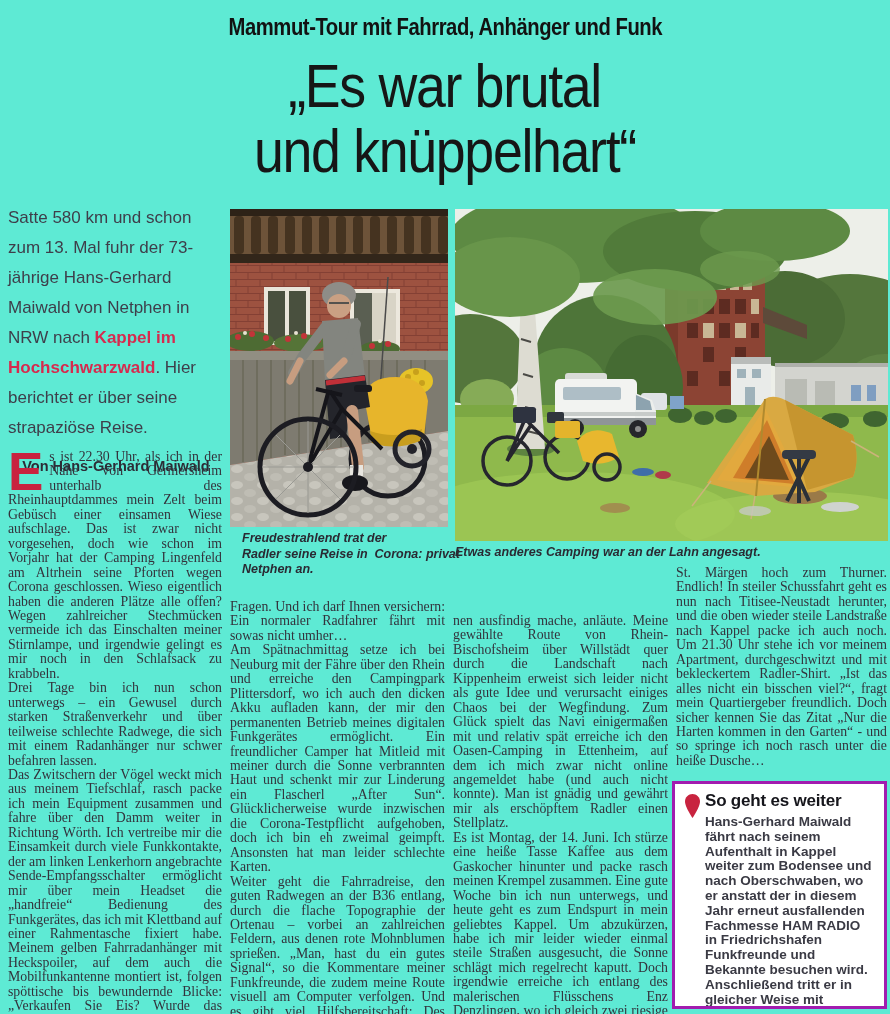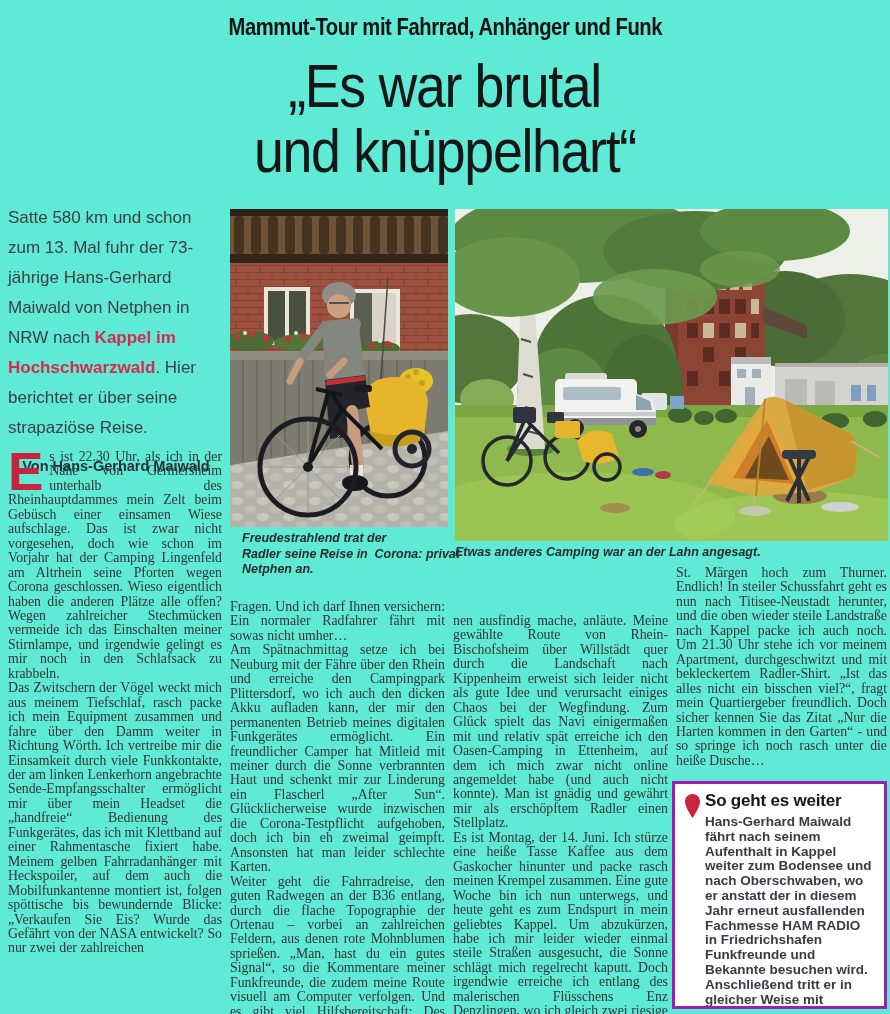--- a/index.html
+++ b/index.html
@@ -350,20 +350,21 @@
   </div>
 
   <div class="caption" id="cap1">
     <span class="cap-text">Freudestrahlend trat der Radler seine Reise in Netphen an.</span>
     <span class="credit">Corona: privat</span>
   </div>
   <div class="caption" id="cap2">Etwas anderes Camping war an der Lahn angesagt.</div>
 
   <div class="bodycol" id="col1">
     <p><span class="dropcap">E</span><span>s ist 22.30 Uhr, als ich in der Nähe von Germersheim unterhalb des Rheinhauptdammes mein Zelt beim Gebüsch einer einsamen Wiese aufschlage. Das ist zwar nicht vorgesehen, doch wie schon im Vorjahr hat der Camping Lingenfeld am Altrhein seine Pforten wegen Corona geschlossen. Wieso eigentlich haben die anderen Plätze alle offen? Wegen zahlreicher Stechmücken vermeide ich das Einschalten meiner Stirnlampe, und irgendwie gelingt es mir noch in den Schlafsack zu krabbeln.</span></p>
+    <p>Drei Tage bin ich nun schon unterwegs – ein Gewusel durch starken Straßenverkehr und über teilweise schlechte Radwege, die sich mit einem Radanhänger nur schwer befahren lassen.</p>
     <p>Das Zwitschern der Vögel weckt mich aus meinem Tiefschlaf, rasch packe ich mein Equipment zusammen und fahre über den Damm weiter in Richtung Wörth. Ich vertreibe mir die Einsamkeit durch viele Funkkontakte, der am linken Lenkerhorn angebrachte Sende-Empfangsschalter ermöglicht mir über mein Headset die „handfreie“ Bedienung des Funkgerätes, das ich mit Klettband auf einer Rahmentasche fixiert habe. Meinem gelben Fahrradanhänger mit Heckspoiler, auf dem auch die Mobilfunkantenne montiert ist, folgen spöttische bis bewundernde Blicke: „Verkaufen Sie Eis? Wurde das Gefährt von der NASA entwickelt? So nur zwei der zahlreichen</p>
   </div>
   <div class="bodycol" id="col2">
     <p>Fragen. Und ich darf Ihnen versichern: Ein normaler Radfahrer fährt mit sowas nicht umher…</p>
     <p>Am Spätnachmittag setze ich bei Neuburg mit der Fähre über den Rhein und erreiche den Campingpark Plittersdorf, wo ich auch den dicken Akku aufladen kann, der mir den permanenten Betrieb meines digitalen Funkgerätes ermöglicht. Ein freundlicher Camper hat Mitleid mit meiner durch die Sonne verbrannten Haut und schenkt mir zur Linderung ein Flascherl „After Sun“. Glücklicherweise wurde inzwischen die Corona-Testpflicht aufgehoben, doch ich bin eh zweimal geimpft. Ansonsten hat man leider schlechte Karten.</p>
     <p>Weiter geht die Fahrradreise, den guten Radwegen an der B36 entlang, durch die flache Topographie der Ortenau – vorbei an zahlreichen Feldern, aus denen rote Mohnblumen sprießen. „Man, hast du ein gutes Signal“, so die Kommentare meiner Funkfreunde, die zudem meine Route visuell am Computer verfolgen. Und es gibt viel Hilfsbereitschaft: Des Öfteren werde ich mit Wasser und kühlen Getränken versorgt, wenn ich bei Funkkollegen, die ich anhand der Anten-</p>
   </div>
   <div class="bodycol" id="col3">
     <p>nen ausfindig mache, anläute. Meine gewählte Route von Rhein-Bischofsheim über Willstädt quer durch die Landschaft nach Kippenheim erweist sich leider nicht als gute Idee und verursacht einiges Chaos bei der Wegfindung. Zum Glück spielt das Navi einigermaßen mit und relativ spät erreiche ich den Oasen-Camping in Ettenheim, auf dem ich mich zwar nicht online angemeldet habe (und auch nicht konnte). Man ist gnädig und gewährt mir als erschöpftem Radler einen Stellplatz.</p>
     <p>Es ist Montag, der 14. Juni. Ich stürze eine heiße Tasse Kaffee aus dem Gaskocher hinunter und packe rasch meinen Krempel zusammen. Eine gute Woche bin ich nun unterwegs, und heute geht es zum Endspurt in mein geliebtes Kappel. Um abzukürzen, habe ich mir leider wieder einmal steile Straßen ausgesucht, die Sonne schlägt mich regelrecht kaputt. Doch irgendwie erreiche ich entlang des malerischen Flüsschens Enz Denzlingen, wo ich gleich zwei riesige Pullen Bitterlemon austrinke. Die steile Auffahrt durch das Glottertal nach St. Peter wird zur Tortur; doch ich beiße auf die Zähne und wurstele mich durch</p>

